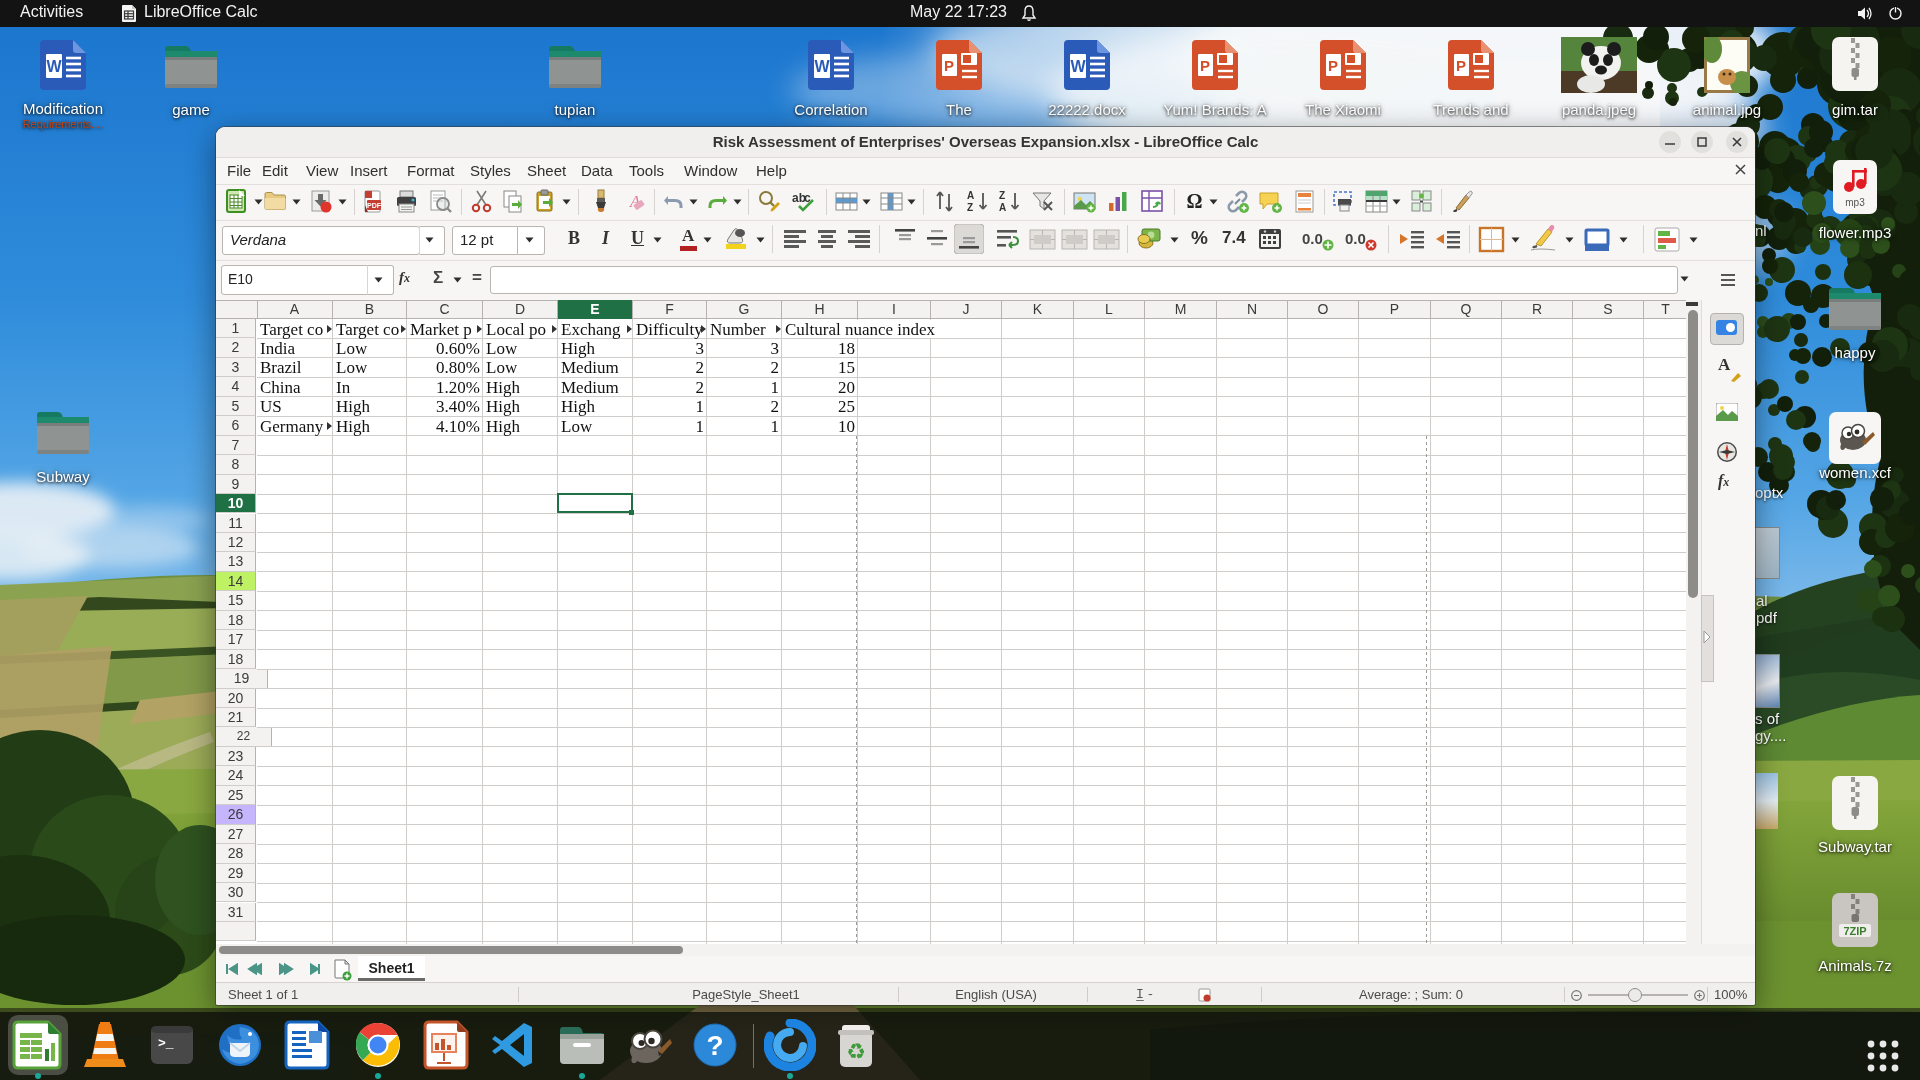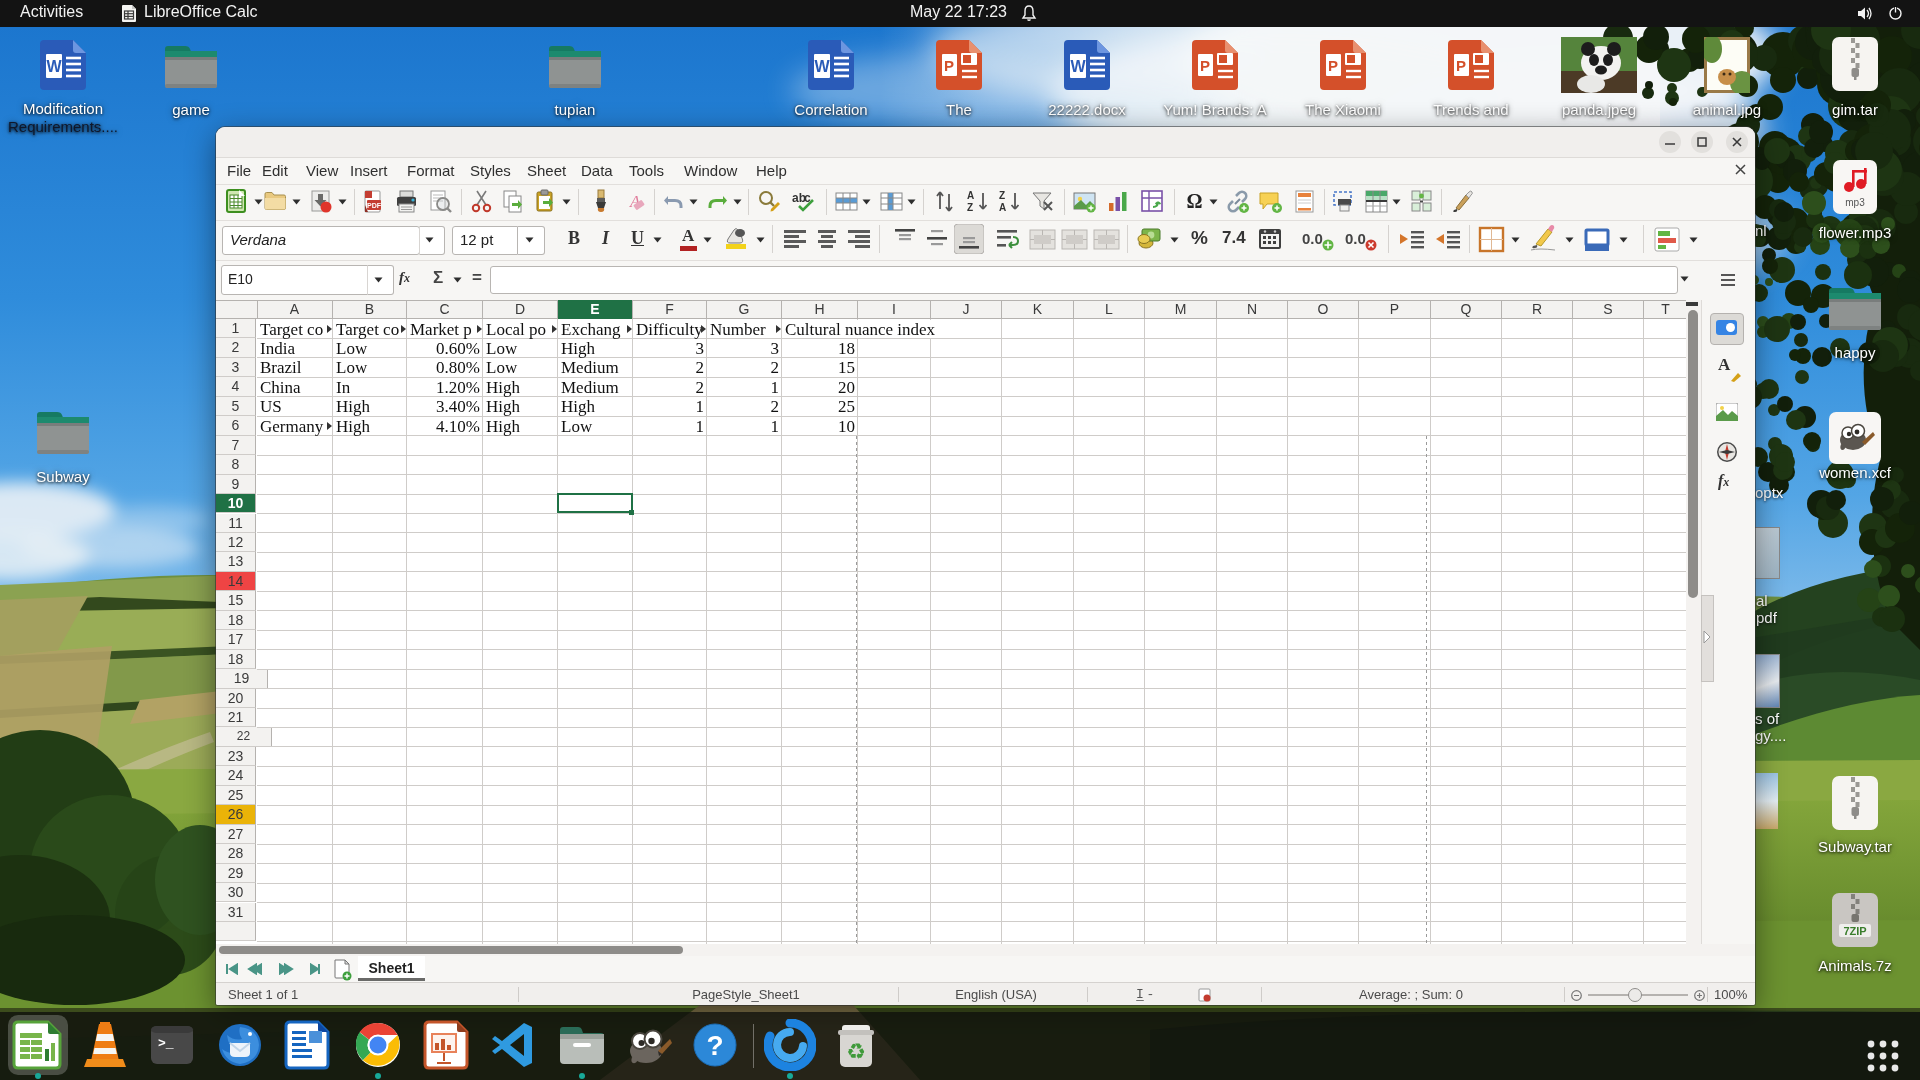--- a/index.html
+++ b/index.html
@@ -456,21 +456,21 @@
  <rect x="19" y="11" width="4" height="5"></rect>
       <rect x="23.5" y="16" width="4" height="5"></rect>
  <rect x="19" y="21" width="4" height="5"></rect>
       <rect x="23.5" y="26" width="4" height="5"></rect>
 </g>
 <rect x="19.5" y="31" width="7.5" height="9" rx="2" fill="#8e8c89"></rect>
 <rect x="22" y="38" width="2.5" height="5" fill="#8e8c89"></rect>
 
 </svg>
 <div style="position:absolute;left:1px;top:100px;width:124px;text-align:center;font-size:15px;color:#fff;text-shadow:0 1px 3px rgba(0,0,0,.9),0 0 6px rgba(0,0,0,.5);white-space:nowrap;overflow:visible">Modification</div>
-<div style="position:absolute;left:1px;top:118px;width:124px;text-align:center;font-size:15px;color:#0f172a;text-shadow:0 1px 3px rgba(0,0,0,.9),0 0 6px rgba(0,0,0,.5);white-space:nowrap;overflow:visible">Requirements....</div>
+<div style="position:absolute;left:1px;top:118px;width:124px;text-align:center;font-size:11px;color:#c2410c;text-shadow:0 1px 3px rgba(0,0,0,.9),0 0 6px rgba(0,0,0,.5);white-space:nowrap;overflow:visible">Requirements....</div>
 <div style="position:absolute;left:129px;top:101px;width:124px;text-align:center;font-size:15px;color:#fff;text-shadow:0 1px 3px rgba(0,0,0,.9),0 0 6px rgba(0,0,0,.5);white-space:nowrap;overflow:visible">game</div>
 <div style="position:absolute;left:513px;top:101px;width:124px;text-align:center;font-size:15px;color:#fff;text-shadow:0 1px 3px rgba(0,0,0,.9),0 0 6px rgba(0,0,0,.5);white-space:nowrap;overflow:visible">tupian</div>
 <div style="position:absolute;left:769px;top:101px;width:124px;text-align:center;font-size:15px;color:#fff;text-shadow:0 1px 3px rgba(0,0,0,.9),0 0 6px rgba(0,0,0,.5);white-space:nowrap;overflow:visible">Correlation</div>
 <div style="position:absolute;left:897px;top:101px;width:124px;text-align:center;font-size:15px;color:#fff;text-shadow:0 1px 3px rgba(0,0,0,.9),0 0 6px rgba(0,0,0,.5);white-space:nowrap;overflow:visible">The</div>
 <div style="position:absolute;left:1025px;top:101px;width:124px;text-align:center;font-size:15px;color:#fff;text-shadow:0 1px 3px rgba(0,0,0,.9),0 0 6px rgba(0,0,0,.5);white-space:nowrap;overflow:visible">22222.docx</div>
 <div style="position:absolute;left:1153px;top:101px;width:124px;text-align:center;font-size:15px;color:#fff;text-shadow:0 1px 3px rgba(0,0,0,.9),0 0 6px rgba(0,0,0,.5);white-space:nowrap;overflow:visible">Yum! Brands: A</div>
 <div style="position:absolute;left:1281px;top:101px;width:124px;text-align:center;font-size:15px;color:#fff;text-shadow:0 1px 3px rgba(0,0,0,.9),0 0 6px rgba(0,0,0,.5);white-space:nowrap;overflow:visible">The Xiaomi</div>
 <div style="position:absolute;left:1409px;top:101px;width:124px;text-align:center;font-size:15px;color:#fff;text-shadow:0 1px 3px rgba(0,0,0,.9),0 0 6px rgba(0,0,0,.5);white-space:nowrap;overflow:visible">Trends and</div>
 <div style="position:absolute;left:1537px;top:101px;width:124px;text-align:center;font-size:15px;color:#fff;text-shadow:0 1px 3px rgba(0,0,0,.9),0 0 6px rgba(0,0,0,.5);white-space:nowrap;overflow:visible">panda.jpeg</div>
 <div style="position:absolute;left:1665px;top:101px;width:124px;text-align:center;font-size:15px;color:#fff;text-shadow:0 1px 3px rgba(0,0,0,.9),0 0 6px rgba(0,0,0,.5);white-space:nowrap;overflow:visible">animal.jpg</div>
@@ -572,20 +572,21 @@
       <path d="M10,4 Q13,7.5 10,11 M12,2 Q16,7.5 12,13" stroke="#f2f2f2" stroke-width="1.3" fill="none"></path>
     </svg>
  <svg style="position:absolute;left:1888px;top:5px" width="15" height="16" viewBox="0 0 15 16">
       <circle cx="7.5" cy="8.5" r="5.5" fill="none" stroke="#f2f2f2" stroke-width="1.4"></circle>
       <line x1="7.5" y1="1" x2="7.5" y2="7" stroke="#0b0b0b" stroke-width="3"></line>
       <line x1="7.5" y1="2" x2="7.5" y2="7.5" stroke="#f2f2f2" stroke-width="1.4"></line>
     </svg>
 </div>
 <div style="position:absolute;left:216px;top:127px;width:1539px;height:878px;background:#f7f6f4;border-radius:9px 9px 2px 2px;box-shadow:0 8px 30px rgba(0,0,0,0.45),0 0 0 1px rgba(60,60,60,0.55);overflow:hidden;font-family:'Liberation Sans',sans-serif">
     <div style="position:absolute;left:0;top:0;width:100%;height:30px;background:#f1efed;border-bottom:1px solid #dedbd8"></div>
+    <div style="position:absolute;left:0;top:6px;width:100%;text-align:center;font-size:15px;font-weight:bold;color:#343434">Risk Assessment of Enterprises' Overseas Expansion.xlsx - LibreOffice Calc</div>
     <div style="position:absolute;left:1443px;top:4px;width:22px;height:22px;border-radius:50%;background:#e2e0dd"></div>
     <div style="position:absolute;left:1475px;top:4px;width:22px;height:22px;border-radius:50%;background:#e2e0dd"></div>
     <div style="position:absolute;left:1510px;top:4px;width:22px;height:22px;border-radius:50%;background:#e2e0dd"></div>
     <svg style="position:absolute;left:1447px;top:8px" width="14" height="14" viewBox="0 0 14 14">
       <line x1="2" y1="9" x2="12" y2="9" stroke="#3a3a3a" stroke-width="1.6"></line>
     </svg>
     <svg style="position:absolute;left:1479px;top:8px" width="14" height="14" viewBox="0 0 14 14">
       <rect x="3" y="3" width="8" height="8" fill="none" stroke="#3a3a3a" stroke-width="1.5"></rect>
     </svg>
     <svg style="position:absolute;left:1514px;top:8px" width="14" height="14" viewBox="0 0 14 14">
@@ -1068,33 +1069,33 @@
     <div style="position:absolute;left:0px;top:250.35px;width:40px;height:19.45px;background:#f3f2f0;border-right:1px solid #b5b2af;border-bottom:1px solid #cfccc9;box-sizing:border-box;text-align:center;font-size:14px;font-weight:normal;color:#3a3a3a;line-height:19.45px">4</div>
     <div style="position:absolute;left:0px;top:269.80px;width:40px;height:19.45px;background:#f3f2f0;border-right:1px solid #b5b2af;border-bottom:1px solid #cfccc9;box-sizing:border-box;text-align:center;font-size:14px;font-weight:normal;color:#3a3a3a;line-height:19.45px">5</div>
     <div style="position:absolute;left:0px;top:289.25px;width:40px;height:19.45px;background:#f3f2f0;border-right:1px solid #b5b2af;border-bottom:1px solid #cfccc9;box-sizing:border-box;text-align:center;font-size:14px;font-weight:normal;color:#3a3a3a;line-height:19.45px">6</div>
     <div style="position:absolute;left:0px;top:308.70px;width:40px;height:19.45px;background:#f3f2f0;border-right:1px solid #b5b2af;border-bottom:1px solid #cfccc9;box-sizing:border-box;text-align:center;font-size:14px;font-weight:normal;color:#3a3a3a;line-height:19.45px">7</div>
     <div style="position:absolute;left:0px;top:328.15px;width:40px;height:19.45px;background:#f3f2f0;border-right:1px solid #b5b2af;border-bottom:1px solid #cfccc9;box-sizing:border-box;text-align:center;font-size:14px;font-weight:normal;color:#3a3a3a;line-height:19.45px">8</div>
     <div style="position:absolute;left:0px;top:347.60px;width:40px;height:19.45px;background:#f3f2f0;border-right:1px solid #b5b2af;border-bottom:1px solid #cfccc9;box-sizing:border-box;text-align:center;font-size:14px;font-weight:normal;color:#3a3a3a;line-height:19.45px">9</div>
     <div style="position:absolute;left:0px;top:367.05px;width:40px;height:19.45px;background:#1f7145;border-right:1px solid #b5b2af;border-bottom:1px solid #cfccc9;box-sizing:border-box;text-align:center;font-size:14px;font-weight:bold;color:#fff;line-height:19.45px">10</div>
     <div style="position:absolute;left:0px;top:386.50px;width:40px;height:19.45px;background:#f3f2f0;border-right:1px solid #b5b2af;border-bottom:1px solid #cfccc9;box-sizing:border-box;text-align:center;font-size:14px;font-weight:normal;color:#3a3a3a;line-height:19.45px">11</div>
     <div style="position:absolute;left:0px;top:405.95px;width:40px;height:19.45px;background:#f3f2f0;border-right:1px solid #b5b2af;border-bottom:1px solid #cfccc9;box-sizing:border-box;text-align:center;font-size:14px;font-weight:normal;color:#3a3a3a;line-height:19.45px">12</div>
     <div style="position:absolute;left:0px;top:425.40px;width:40px;height:19.45px;background:#f3f2f0;border-right:1px solid #b5b2af;border-bottom:1px solid #cfccc9;box-sizing:border-box;text-align:center;font-size:14px;font-weight:normal;color:#3a3a3a;line-height:19.45px">13</div>
-    <div style="position:absolute;left:0px;top:444.85px;width:40px;height:19.45px;background:#ef4444;border-right:1px solid #b5b2af;border-bottom:1px solid #cfccc9;box-sizing:border-box;text-align:center;font-size:14px;font-weight:normal;color:#3a3a3a;line-height:19.45px">14</div>
+    <div style="position:absolute;left:0px;top:444.85px;width:40px;height:19.45px;background:#bef264;border-right:1px solid #b5b2af;border-bottom:1px solid #cfccc9;box-sizing:border-box;text-align:center;font-size:14px;font-weight:normal;color:#3a3a3a;line-height:19.45px">14</div>
     <div style="position:absolute;left:0px;top:464.30px;width:40px;height:19.45px;background:#f3f2f0;border-right:1px solid #b5b2af;border-bottom:1px solid #cfccc9;box-sizing:border-box;text-align:center;font-size:14px;font-weight:normal;color:#3a3a3a;line-height:19.45px">15</div>
     <div style="position:absolute;left:0px;top:483.75px;width:40px;height:19.45px;background:#f3f2f0;border-right:1px solid #b5b2af;border-bottom:1px solid #cfccc9;box-sizing:border-box;text-align:center;font-size:14px;font-weight:normal;color:#3a3a3a;line-height:19.45px">18</div>
     <div style="position:absolute;left:0px;top:503.20px;width:40px;height:19.45px;background:#f3f2f0;border-right:1px solid #b5b2af;border-bottom:1px solid #cfccc9;box-sizing:border-box;text-align:center;font-size:14px;font-weight:normal;color:#3a3a3a;line-height:19.45px">17</div>
     <div style="position:absolute;left:0px;top:522.65px;width:40px;height:19.45px;background:#f3f2f0;border-right:1px solid #b5b2af;border-bottom:1px solid #cfccc9;box-sizing:border-box;text-align:center;font-size:14px;font-weight:normal;color:#3a3a3a;line-height:19.45px">18</div>
     <div style="position:absolute;left:0px;top:542.10px;width:52px;height:19.45px;background:#f3f2f0;border-right:1px solid #b5b2af;border-bottom:1px solid #cfccc9;box-sizing:border-box;text-align:center;font-size:14px;font-weight:normal;color:#3a3a3a;line-height:19.45px">19</div>
     <div style="position:absolute;left:0px;top:561.55px;width:40px;height:19.45px;background:#f3f2f0;border-right:1px solid #b5b2af;border-bottom:1px solid #cfccc9;box-sizing:border-box;text-align:center;font-size:14px;font-weight:normal;color:#3a3a3a;line-height:19.45px">20</div>
     <div style="position:absolute;left:0px;top:581.00px;width:40px;height:19.45px;background:#f3f2f0;border-right:1px solid #b5b2af;border-bottom:1px solid #cfccc9;box-sizing:border-box;text-align:center;font-size:14px;font-weight:normal;color:#3a3a3a;line-height:19.45px">21</div>
     <div style="position:absolute;left:0px;top:600.45px;width:56px;height:19.45px;background:#f3f2f0;border-right:1px solid #b5b2af;border-bottom:1px solid #cfccc9;box-sizing:border-box;text-align:center;font-size:12px;font-weight:normal;color:#3a3a3a;line-height:19.45px">22</div>
     <div style="position:absolute;left:0px;top:619.90px;width:40px;height:19.45px;background:#f3f2f0;border-right:1px solid #b5b2af;border-bottom:1px solid #cfccc9;box-sizing:border-box;text-align:center;font-size:14px;font-weight:normal;color:#3a3a3a;line-height:19.45px">23</div>
     <div style="position:absolute;left:0px;top:639.35px;width:40px;height:19.45px;background:#f3f2f0;border-right:1px solid #b5b2af;border-bottom:1px solid #cfccc9;box-sizing:border-box;text-align:center;font-size:14px;font-weight:normal;color:#3a3a3a;line-height:19.45px">24</div>
     <div style="position:absolute;left:0px;top:658.80px;width:40px;height:19.45px;background:#f3f2f0;border-right:1px solid #b5b2af;border-bottom:1px solid #cfccc9;box-sizing:border-box;text-align:center;font-size:14px;font-weight:normal;color:#3a3a3a;line-height:19.45px">25</div>
-    <div style="position:absolute;left:0px;top:678.25px;width:40px;height:19.45px;background:#eab308;border-right:1px solid #b5b2af;border-bottom:1px solid #cfccc9;box-sizing:border-box;text-align:center;font-size:14px;font-weight:normal;color:#3a3a3a;line-height:19.45px">26</div>
+    <div style="position:absolute;left:0px;top:678.25px;width:40px;height:19.45px;background:#c4b5fd;border-right:1px solid #b5b2af;border-bottom:1px solid #cfccc9;box-sizing:border-box;text-align:center;font-size:14px;font-weight:normal;color:#3a3a3a;line-height:19.45px">26</div>
     <div style="position:absolute;left:0px;top:697.70px;width:40px;height:19.45px;background:#f3f2f0;border-right:1px solid #b5b2af;border-bottom:1px solid #cfccc9;box-sizing:border-box;text-align:center;font-size:14px;font-weight:normal;color:#3a3a3a;line-height:19.45px">27</div>
     <div style="position:absolute;left:0px;top:717.15px;width:40px;height:19.45px;background:#f3f2f0;border-right:1px solid #b5b2af;border-bottom:1px solid #cfccc9;box-sizing:border-box;text-align:center;font-size:14px;font-weight:normal;color:#3a3a3a;line-height:19.45px">28</div>
     <div style="position:absolute;left:0px;top:736.60px;width:40px;height:19.45px;background:#f3f2f0;border-right:1px solid #b5b2af;border-bottom:1px solid #cfccc9;box-sizing:border-box;text-align:center;font-size:14px;font-weight:normal;color:#3a3a3a;line-height:19.45px">29</div>
     <div style="position:absolute;left:0px;top:756.05px;width:40px;height:19.45px;background:#f3f2f0;border-right:1px solid #b5b2af;border-bottom:1px solid #cfccc9;box-sizing:border-box;text-align:center;font-size:14px;font-weight:normal;color:#3a3a3a;line-height:19.45px">30</div>
     <div style="position:absolute;left:0px;top:775.50px;width:40px;height:19.45px;background:#f3f2f0;border-right:1px solid #b5b2af;border-bottom:1px solid #cfccc9;box-sizing:border-box;text-align:center;font-size:14px;font-weight:normal;color:#3a3a3a;line-height:19.45px">31</div>
     <div style="position:absolute;left:0px;top:794.95px;width:40px;height:19.45px;background:#f3f2f0;border-right:1px solid #b5b2af;border-bottom:1px solid #cfccc9;box-sizing:border-box;text-align:center;font-size:14px;font-weight:normal;color:#3a3a3a;line-height:19.45px"></div>
     <svg style="position:absolute;left:41px;top:192px" width="1429px" height="625px" viewBox="0 0 1429 625" shape-rendering="crispEdges">
       <line x1="75.5" y1="0" x2="75.5" y2="625" stroke="#cfccc9" stroke-width="1"></line>
       <line x1="149.5" y1="0" x2="149.5" y2="625" stroke="#cfccc9" stroke-width="1"></line>
       <line x1="225.5" y1="0" x2="225.5" y2="625" stroke="#cfccc9" stroke-width="1"></line>

